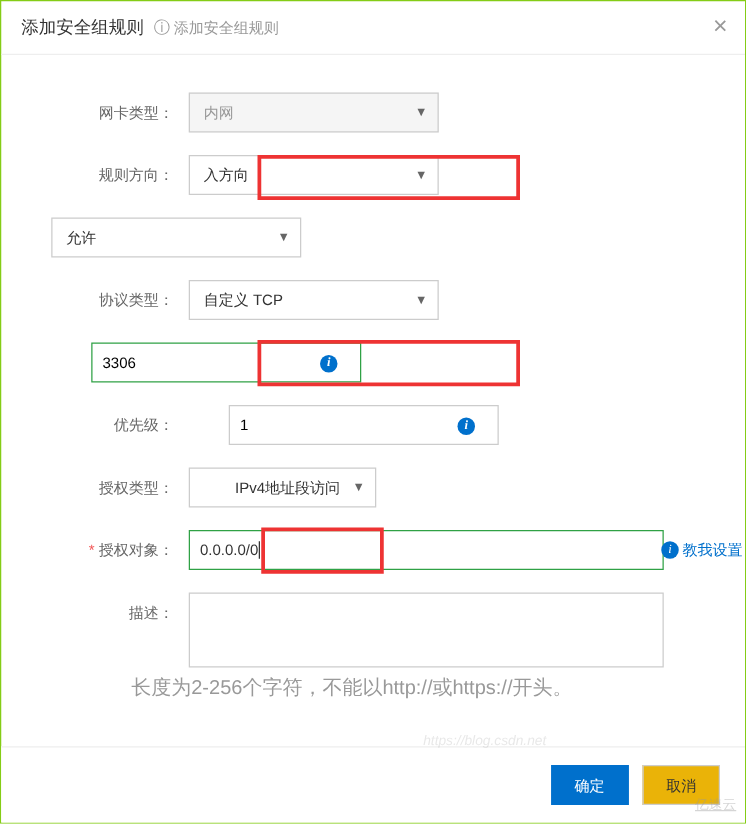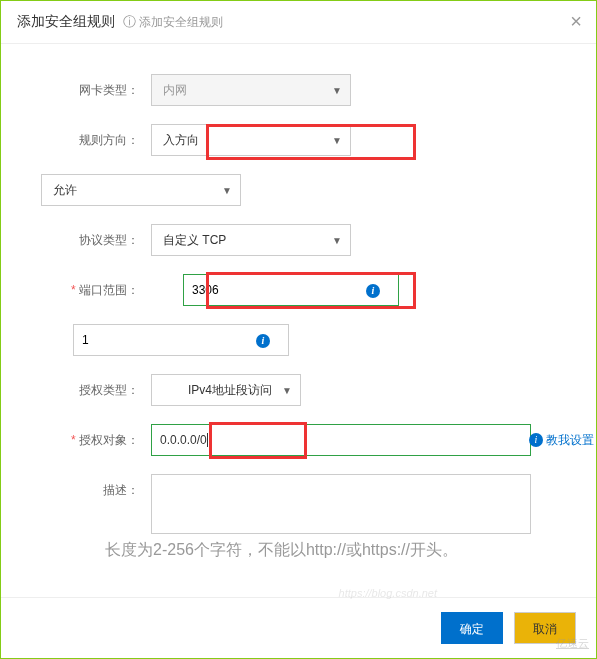--- a/index.html
+++ b/index.html
@@ -315,31 +315,31 @@
       <div class="form-label">协议类型：</div>
       <div class="form-control-wrap">
         <div class="select-box w200">
           <span>自定义 TCP</span>
           <span class="caret">▼</span>
         </div>
       </div>
     </div>
 
     <div class="form-row" style="position:relative;">
-      <div class="form-label required">端口范围：</div>
       <div class="form-control-wrap">
         <div class="input-box w200 green-border">
           <input type="text" value="3306" style="">
         </div>
         <span class="info-icon"><span class="info-icon-circle">i</span></span>
       </div>
       <div class="red-highlight h2"></div>
     </div>
 
     <div class="form-row">
+      <div class="form-label">优先级：</div>
       <div class="form-control-wrap">
         <div class="input-box w200">
           <input type="text" value="1" style="">
         </div>
         <span class="info-icon"><span class="info-icon-circle">i</span></span>
       </div>
     </div>
 
     <div class="form-row">
       <div class="form-label">授权类型：</div>

